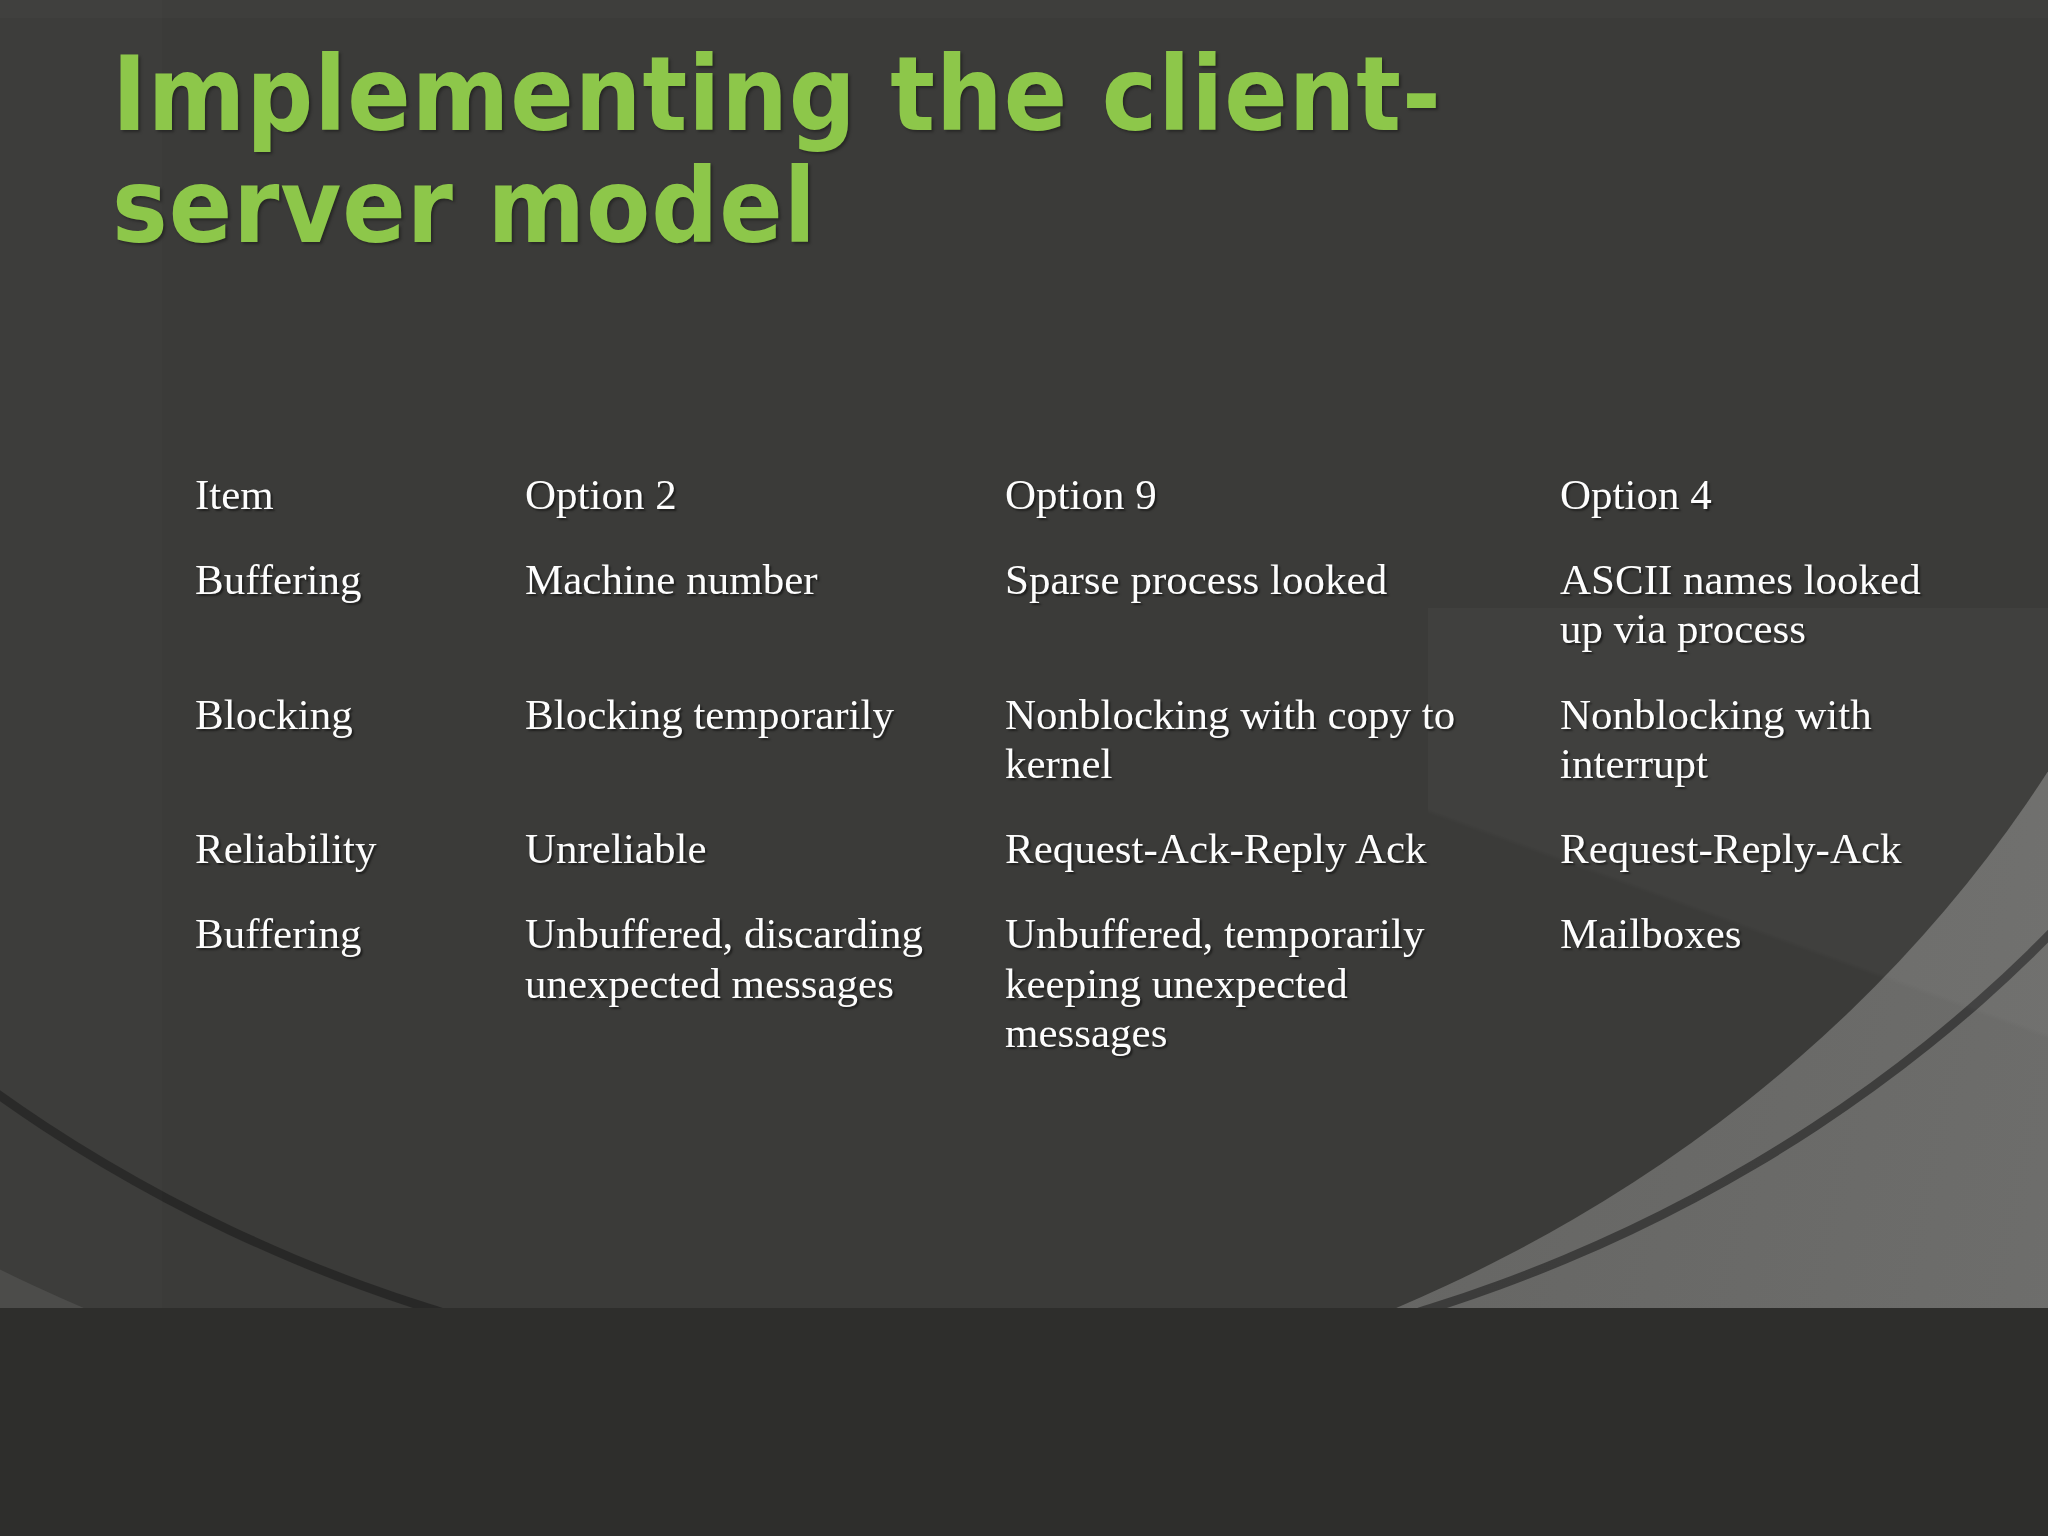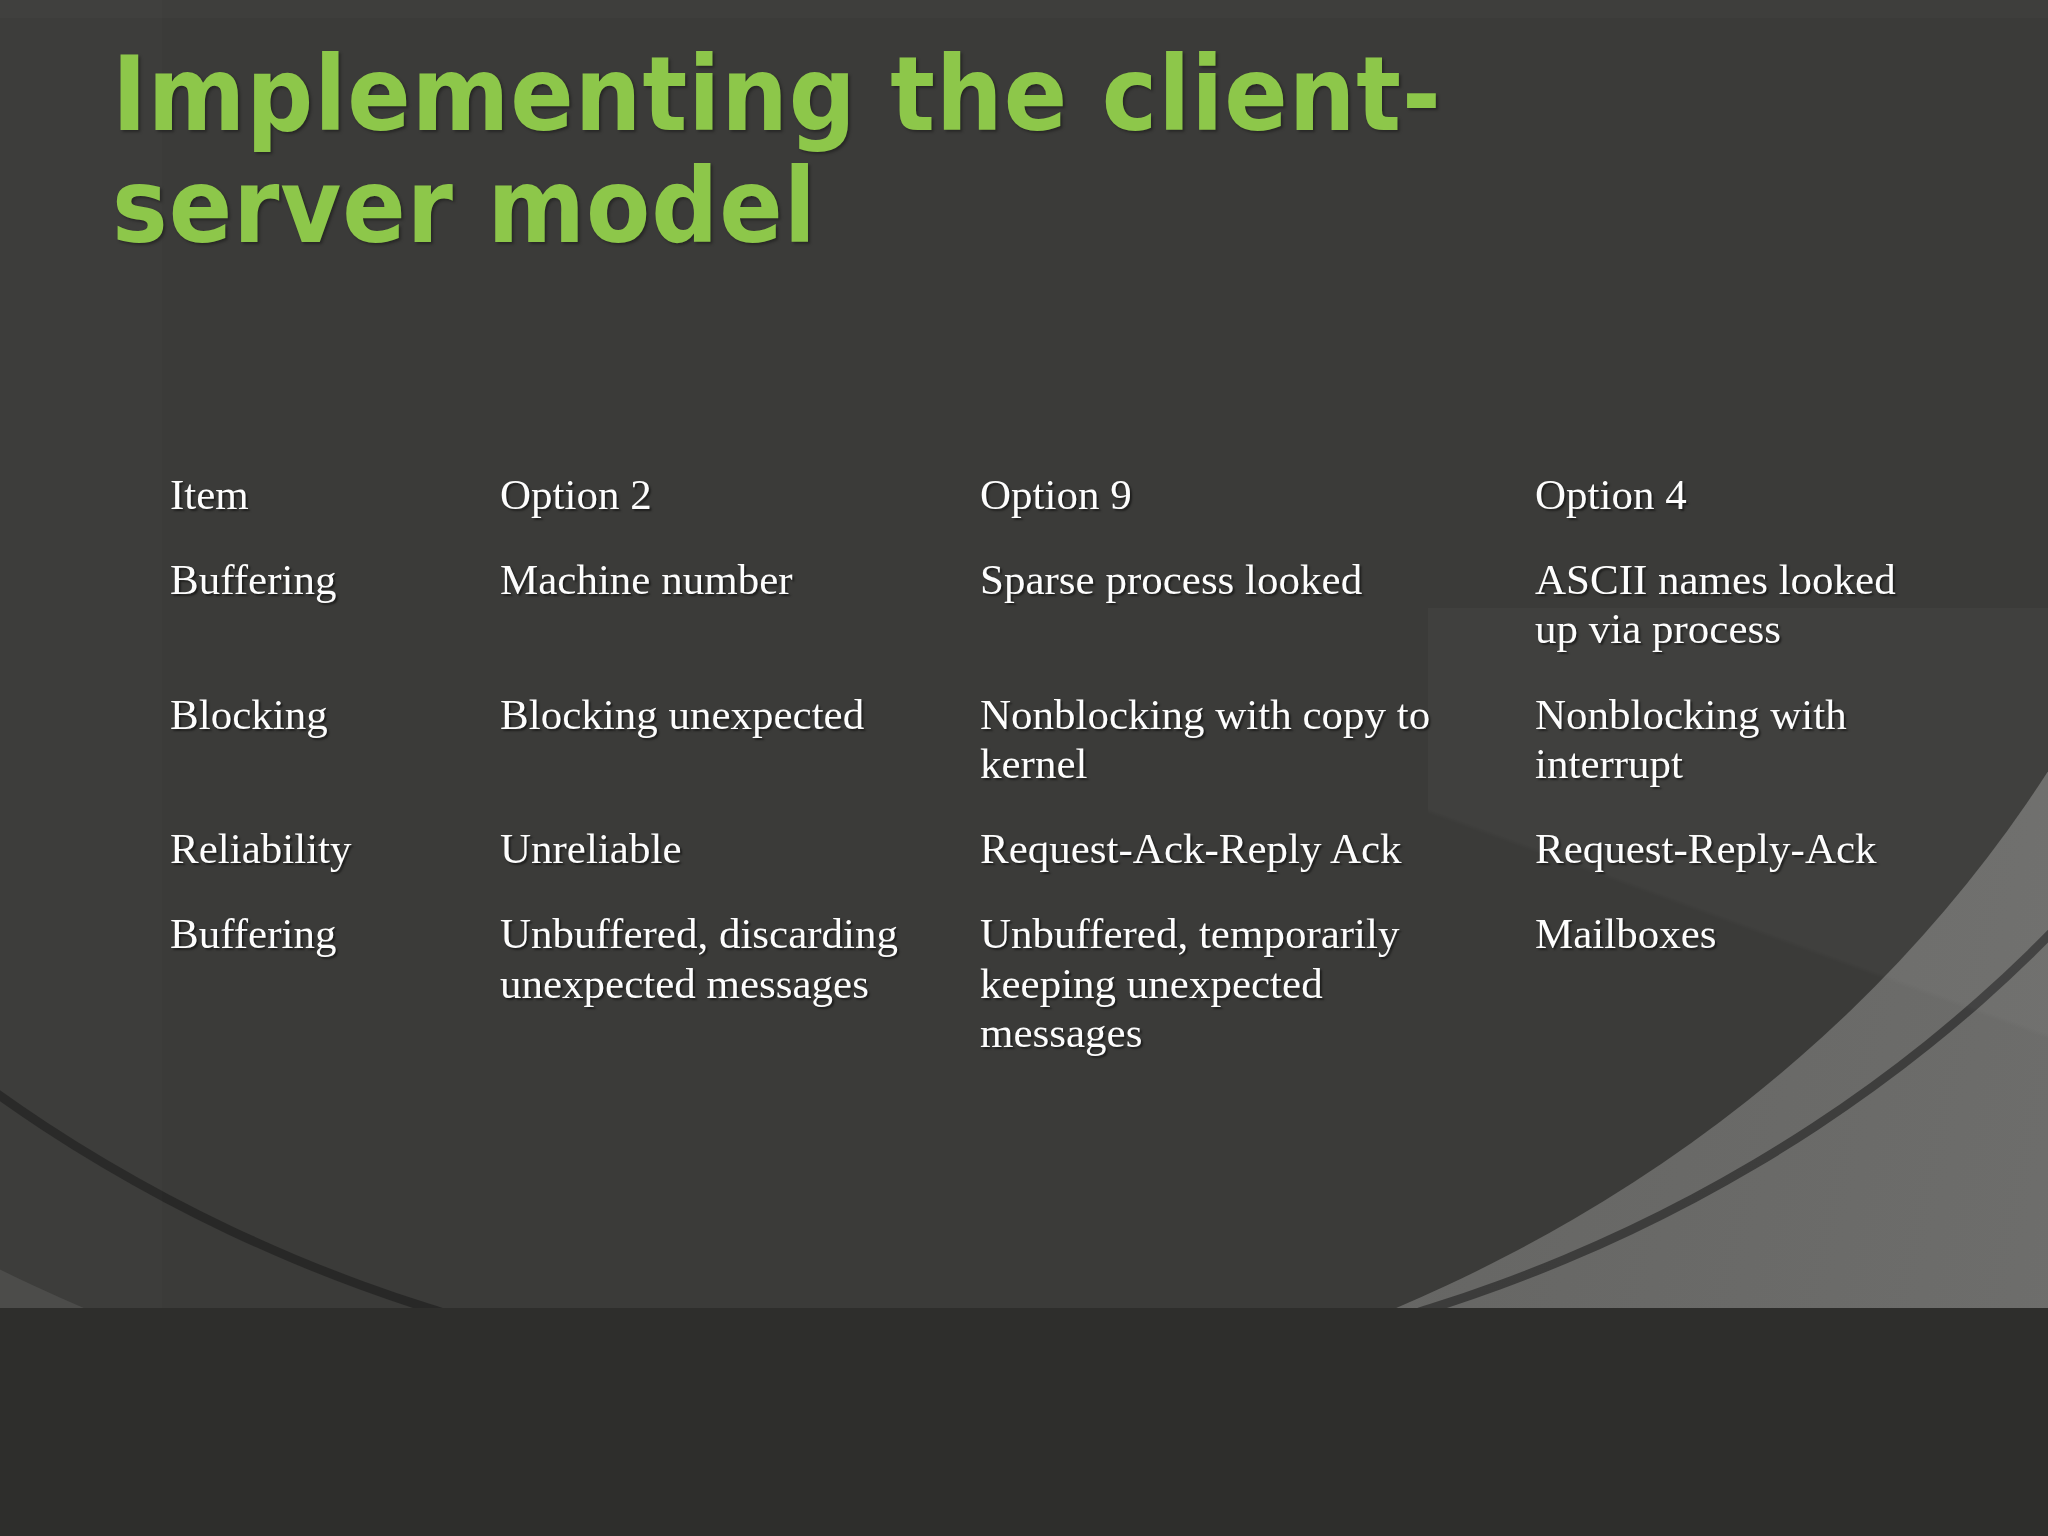--- a/index.html
+++ b/index.html
@@ -91,20 +91,21 @@
   .table-wrap {
     position: absolute;
     left: 170px;
     top: 470px;
     width: 1790px;
   }
   table.grid {
     border-collapse: collapse;
     width: 1790px;
     table-layout: fixed;
+    margin-left: 25px;
   }
   table.grid td {
     vertical-align: top;
     color: #fdfdfd;
     font-family: "Liberation Serif", serif;
     font-size: 43px;
     line-height: 1.145;
     padding: 0 40px 0 0;
     text-shadow: 2px 2px 2px rgba(0,0,0,0.5);
   }
@@ -152,21 +153,21 @@
 
         <tr class="data-row">
           <td>Buffering</td>
           <td>Machine number</td>
           <td>Sparse process looked</td>
           <td>ASCII names looked up via process</td>
         </tr>
 
         <tr class="data-row">
           <td>Blocking</td>
-          <td>Blocking unexpected</td>
+          <td>Blocking temporarily</td>
           <td>Nonblocking with copy to kernel</td>
           <td>Nonblocking with interrupt</td>
         </tr>
 
         <tr class="data-row">
           <td>Reliability</td>
           <td>Unreliable</td>
           <td>Request-Ack-Reply Ack</td>
           <td>Request-Reply-Ack</td>
         </tr>

